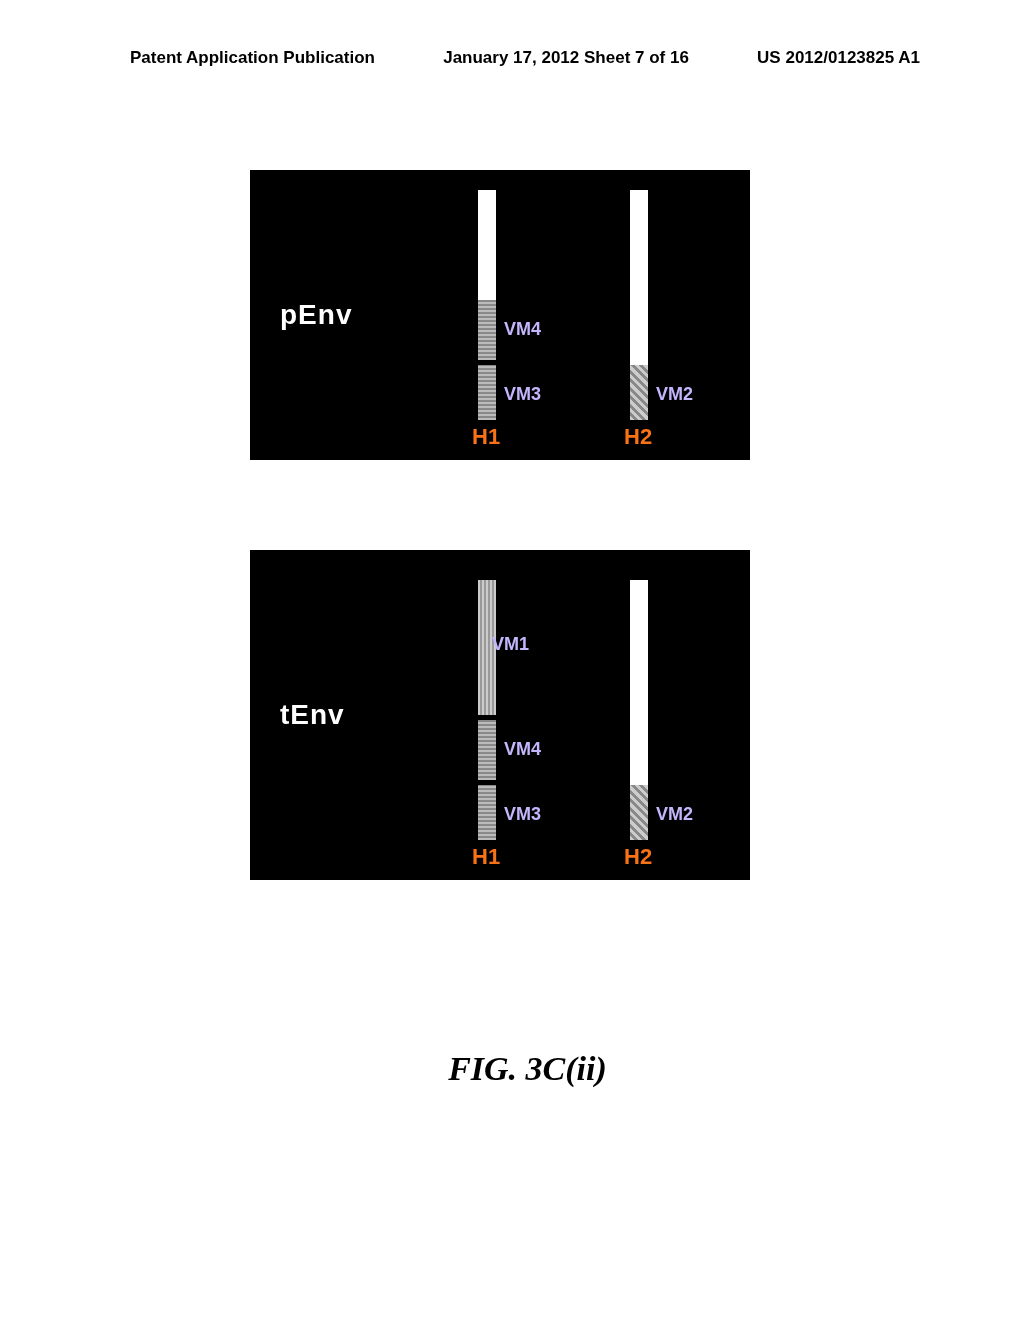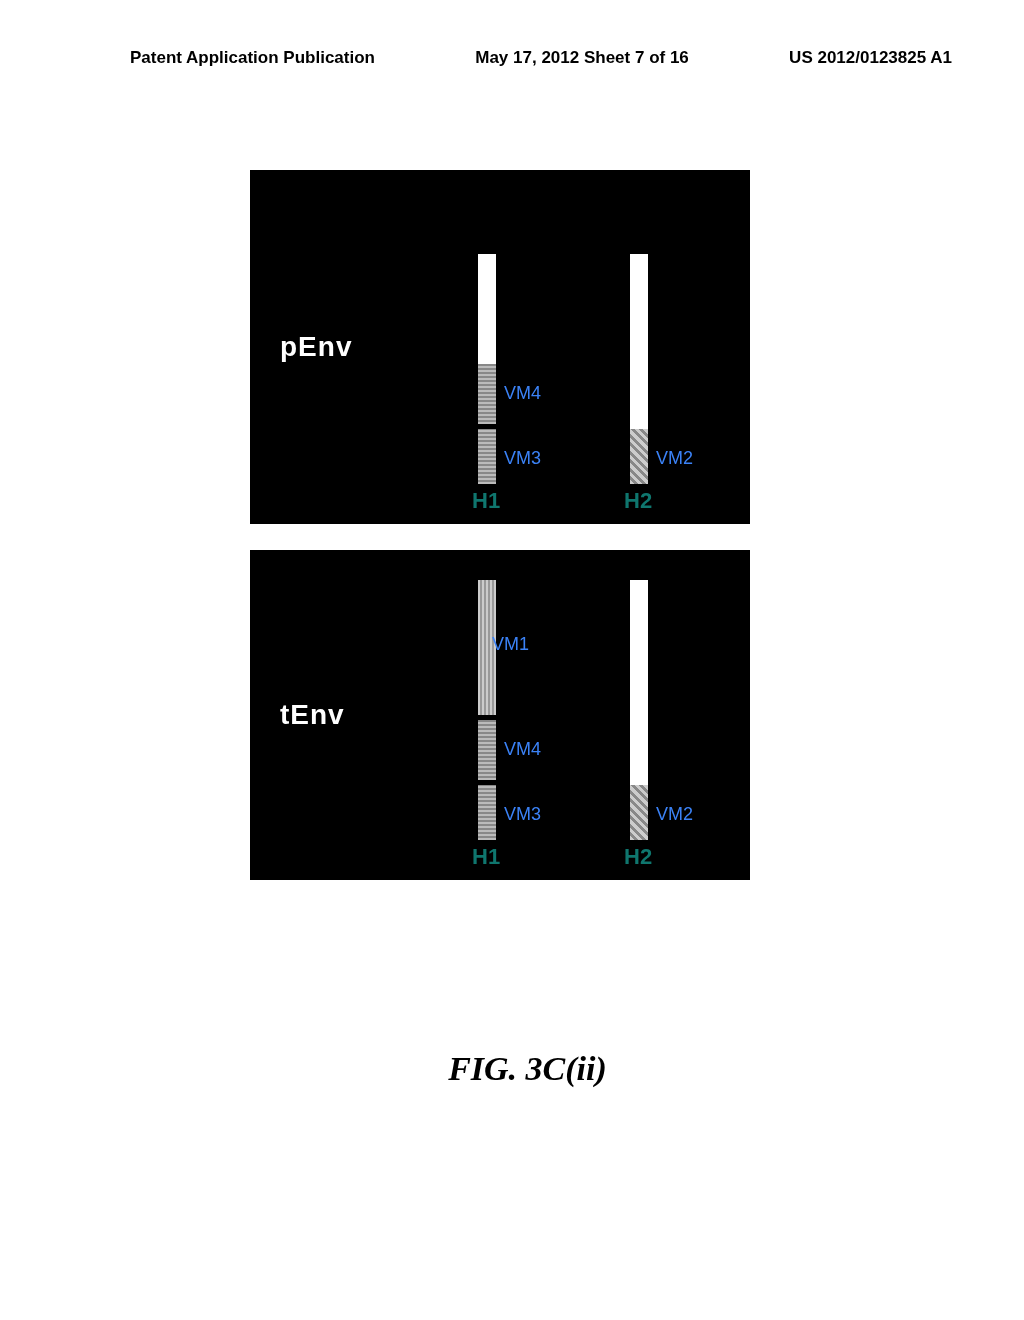--- a/index.html
+++ b/index.html
@@ -10,32 +10,32 @@
     height: 1320px;
     position: relative;
   }
   .header {
     position: absolute;
     top: 48px;
     left: 0;
     right: 0;
     display: flex;
     justify-content: space-between;
-    padding: 0 72px 0 130px;
+    padding: 0 104px 0 130px;
     font-size: 17px;
   }
   .header .left { font-weight: bold; }
   .header .center { font-weight: bold; }
   .header .right { font-weight: bold; text-align: right; }
 
   .chart-panel {
     position: absolute;
     left: 250px;
     width: 500px;
-    height: 354px;
+    height: 290px;
     background: #000000;
     color: #ffffff;
   }
   .panel-top { top: 170px; }
   .panel-bottom { top: 550px; height: 330px; }
 
   .env-label {
     position: absolute;
     left: 30px;
     top: 50%;
@@ -72,30 +72,30 @@
 
   .panel-bottom .h1 .vm3 { bottom: 0; height: 55px; background: repeating-linear-gradient(0deg,#bbb 0,#bbb 2px,#888 2px,#888 4px); }
   .panel-bottom .h1 .vm4 { bottom: 60px; height: 60px; background: repeating-linear-gradient(0deg,#bbb 0,#bbb 2px,#888 2px,#888 4px); }
   .panel-bottom .h1 .vm1 { bottom: 125px; height: 135px; background: repeating-linear-gradient(90deg,#ccc 0,#ccc 2px,#999 2px,#999 4px); }
 
   .panel-bottom .h2 .vm2 { bottom: 0; height: 55px; background: repeating-linear-gradient(45deg,#ccc 0,#ccc 3px,#888 3px,#888 6px); }
   .panel-bottom .h2 .free { bottom: 55px; height: 205px; background: #ffffff; }
 
   .vm-label {
     position: absolute;
-    font-weight: normal;
-    color: #3b82f6;
+    font-weight: bold;
+    color: #c4b5fd;
     font-size: 18px;
   }
 
   .host-label {
     position: absolute;
     bottom: 10px;
     font-weight: bold;
-    color: #0f766e;
+    color: #f97316;
     font-size: 22px;
   }
 
   .fig-caption {
     position: absolute;
     left: 0;
     right: 0;
     top: 1050px;
     text-align: center;
     font-size: 34px;
@@ -103,21 +103,21 @@
     font-style: italic;
     font-family: 'Times New Roman', Times, serif;
     margin-left: 31px;
   }
 </style>
 </head>
 <body>
 
 <div class="header">
   <span class="left">Patent Application Publication</span>
-  <span class="center">May 17, 2012  Sheet 7 of 16</span>
+  <span class="center">January 17, 2012  Sheet 7 of 16</span>
   <span class="right">US 2012/0123825 A1</span>
 </div>
 
 <div class="chart-panel panel-top">
   <div class="env-label">pEnv</div>
 
   <div class="bar h1-bar h1">
     <div class="seg vm3"></div>
     <div class="seg vm4"></div>
     <div class="seg free"></div>

